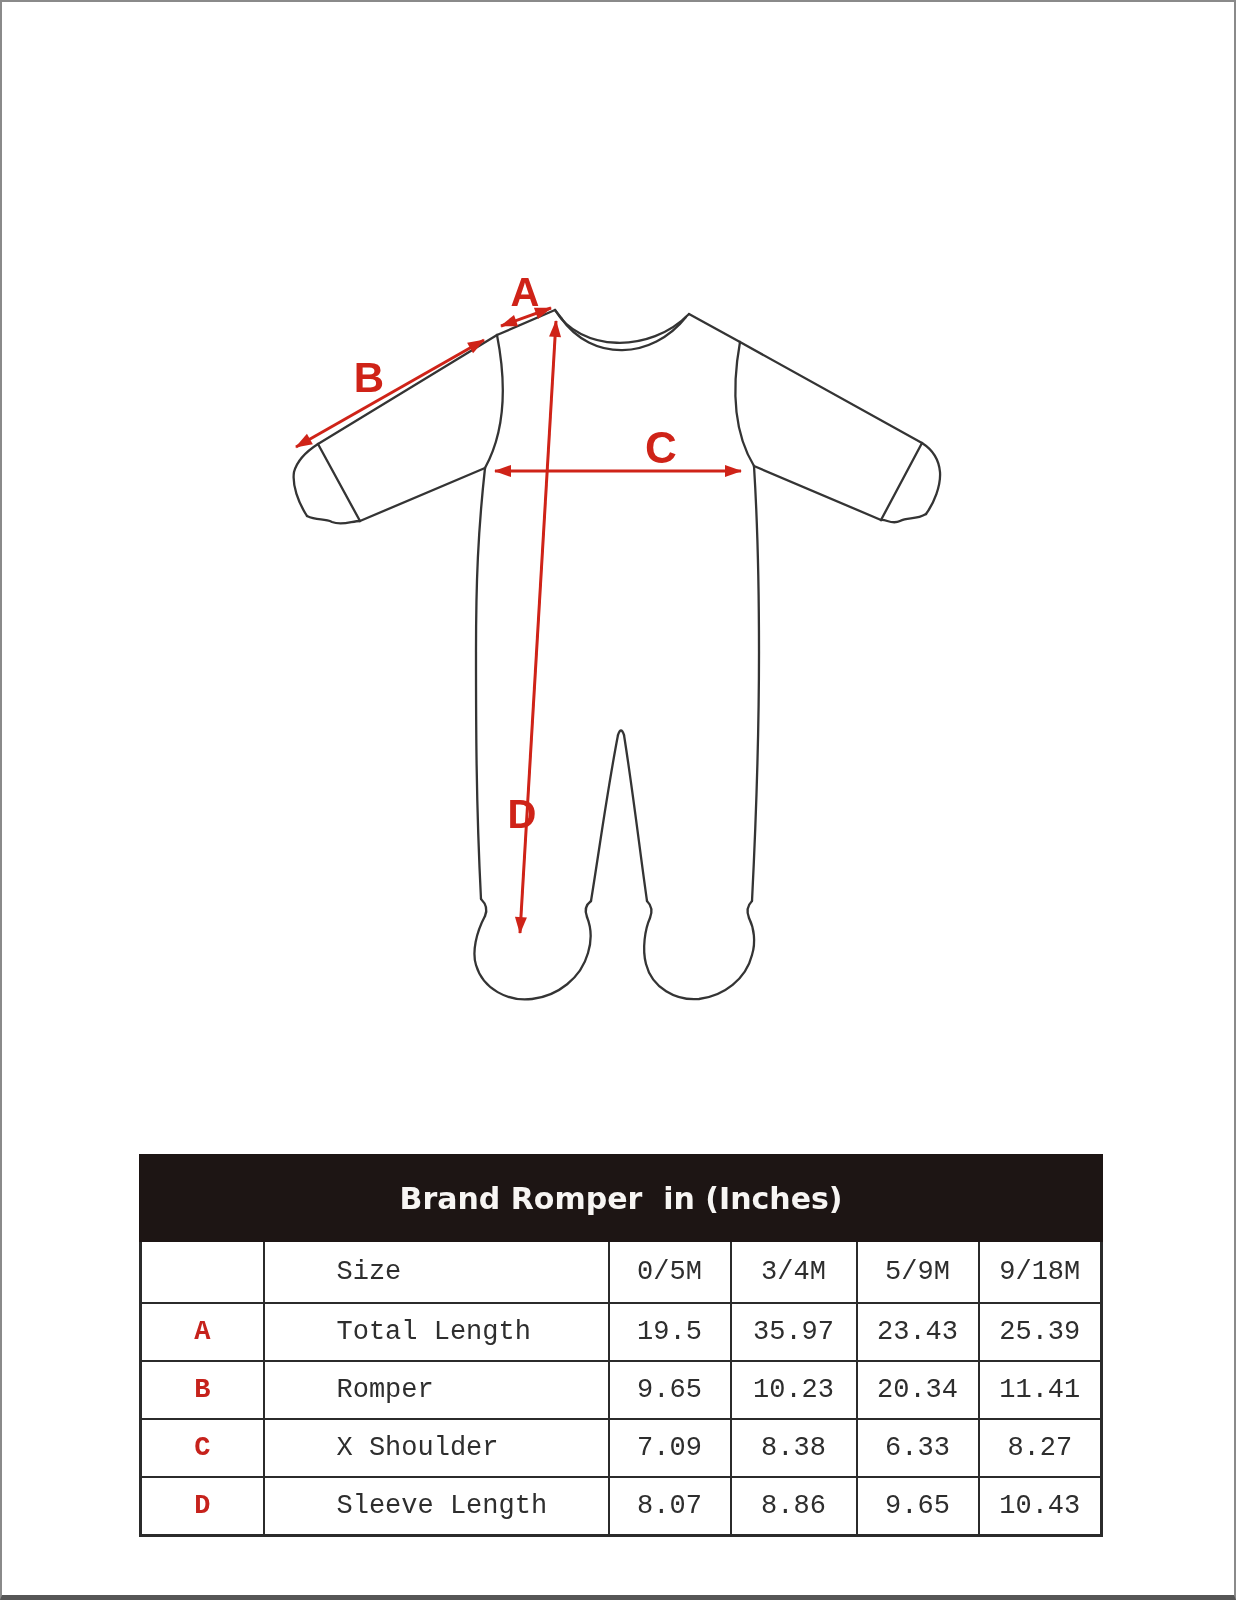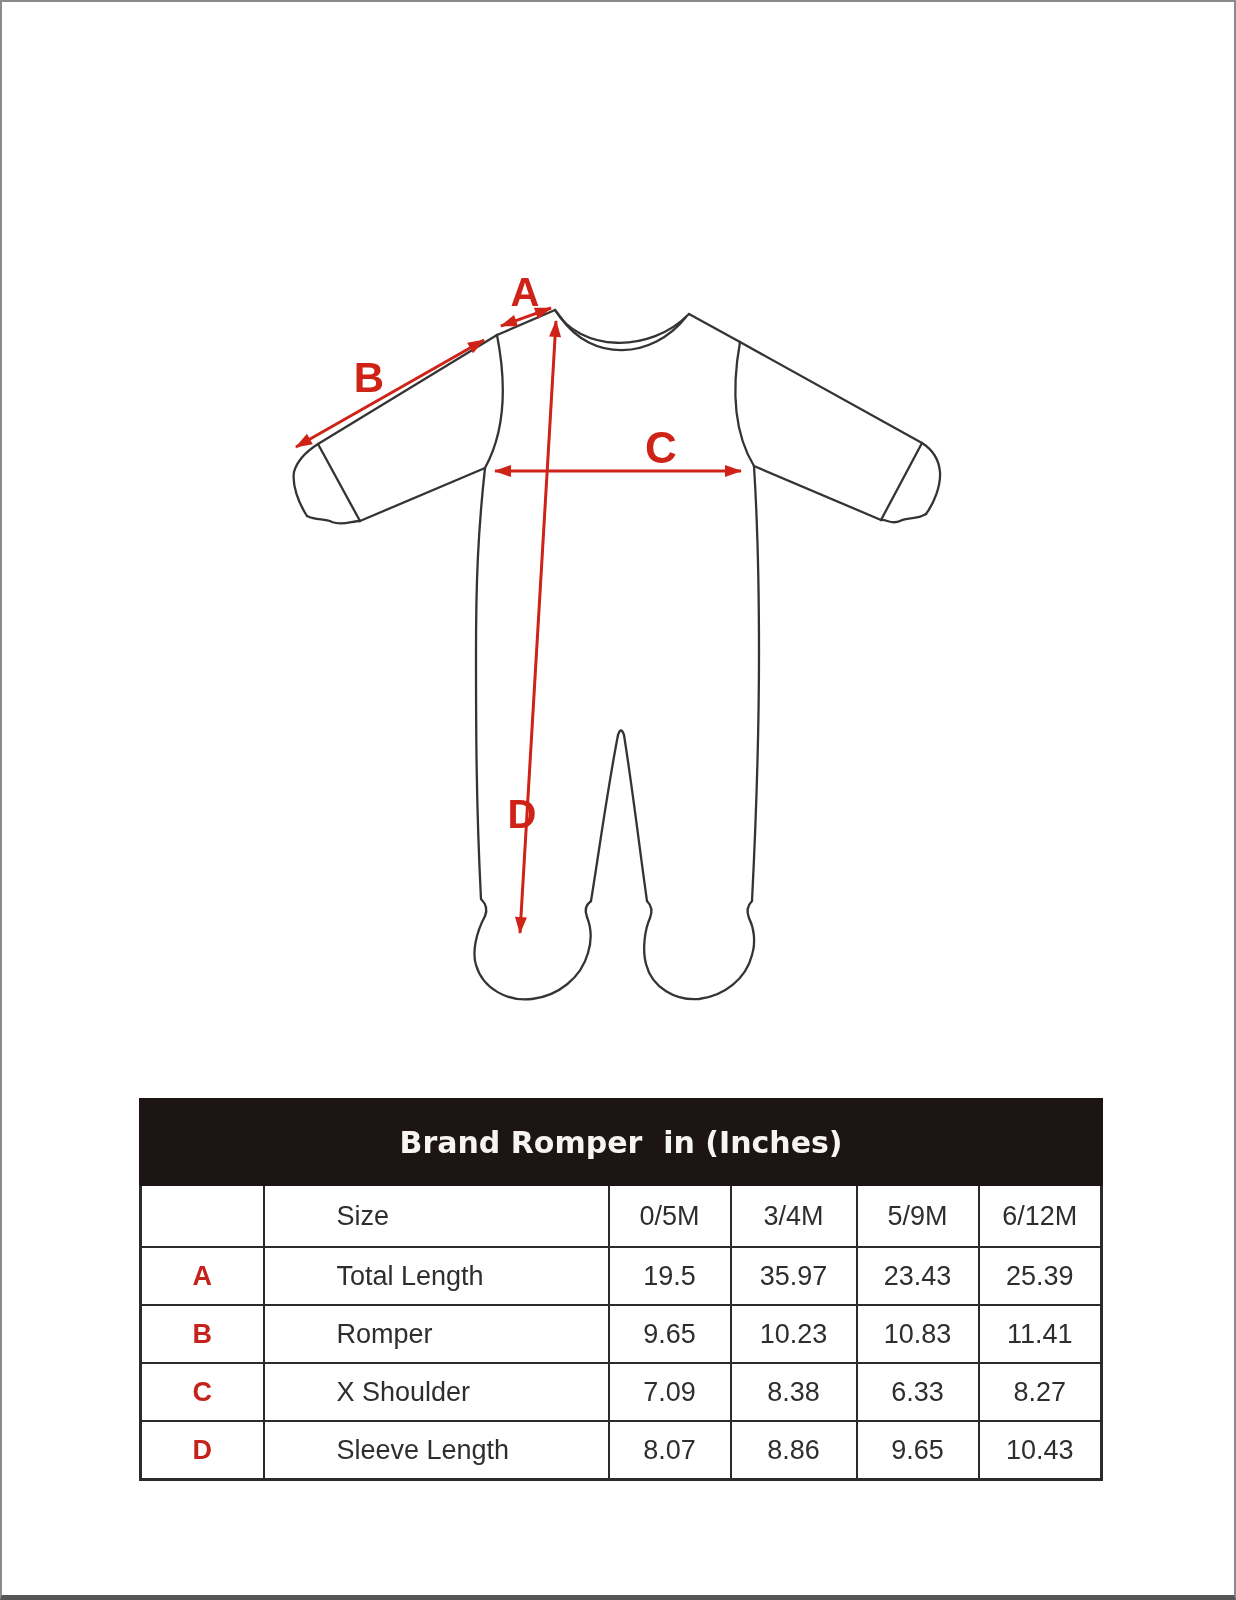--- a/index.html
+++ b/index.html
@@ -13,26 +13,26 @@
     border-right:2px solid #8a8a8a;
     border-bottom:5px solid #565656;
     overflow:hidden;
     font-family:"Liberation Sans",sans-serif;
   }
   #diagram-svg{position:absolute;left:0;top:0;}
   .outline{fill:none;stroke:#343434;stroke-width:2.3;stroke-linecap:round;stroke-linejoin:round;}
   .arrow{stroke:#cf2318;stroke-width:3;fill:none;}
   .mlabel{fill:#cf2318;font-family:"Liberation Sans",sans-serif;font-weight:bold;}
   table#size-table{
-    position:absolute;left:137px;top:1096px;
+    position:absolute;left:137px;top:1152px;
     width:961px;
     border-collapse:collapse;table-layout:fixed;
     color:#2e2e2e;
   }
-  #size-table td{border:2px solid #2b2b2b;text-align:center;font-size:27px;padding:0;}
+  #size-table td{border:2px solid #2b2b2b;text-align:center;font-size:27px;padding:0;font-family:Liberation Mono, monospace;}
   #size-table .title-cell{
     height:82px;
     background:#1d1514;color:#f7f5f3;
     font-family:"DejaVu Sans",sans-serif;
     font-weight:bold;font-size:30px;
     white-space:pre;
     border:3px solid #1d1514;
   }
   #size-table .size-row td{height:60px;}
   #size-table .data-row td{height:56px;}
@@ -110,36 +110,36 @@
     <tbody>
       <tr>
         <td class="title-cell" colspan="6">Brand Romper  in (Inches)</td>
       </tr>
       <tr class="size-row">
         <td></td>
         <td class="label-cell">Size</td>
         <td>0/5M</td>
         <td>3/4M</td>
         <td>5/9M</td>
-        <td>6/12M</td>
+        <td>9/18M</td>
       </tr>
       <tr class="data-row">
         <td class="letter-cell">A</td>
         <td class="label-cell">Total Length</td>
         <td>19.5</td>
         <td>35.97</td>
         <td>23.43</td>
         <td>25.39</td>
       </tr>
       <tr class="data-row">
         <td class="letter-cell">B</td>
         <td class="label-cell">Romper</td>
         <td>9.65</td>
         <td>10.23</td>
-        <td>10.83</td>
+        <td>20.34</td>
         <td>11.41</td>
       </tr>
       <tr class="data-row">
         <td class="letter-cell">C</td>
         <td class="label-cell">X Shoulder</td>
         <td>7.09</td>
         <td>8.38</td>
         <td>6.33</td>
         <td>8.27</td>
       </tr>

